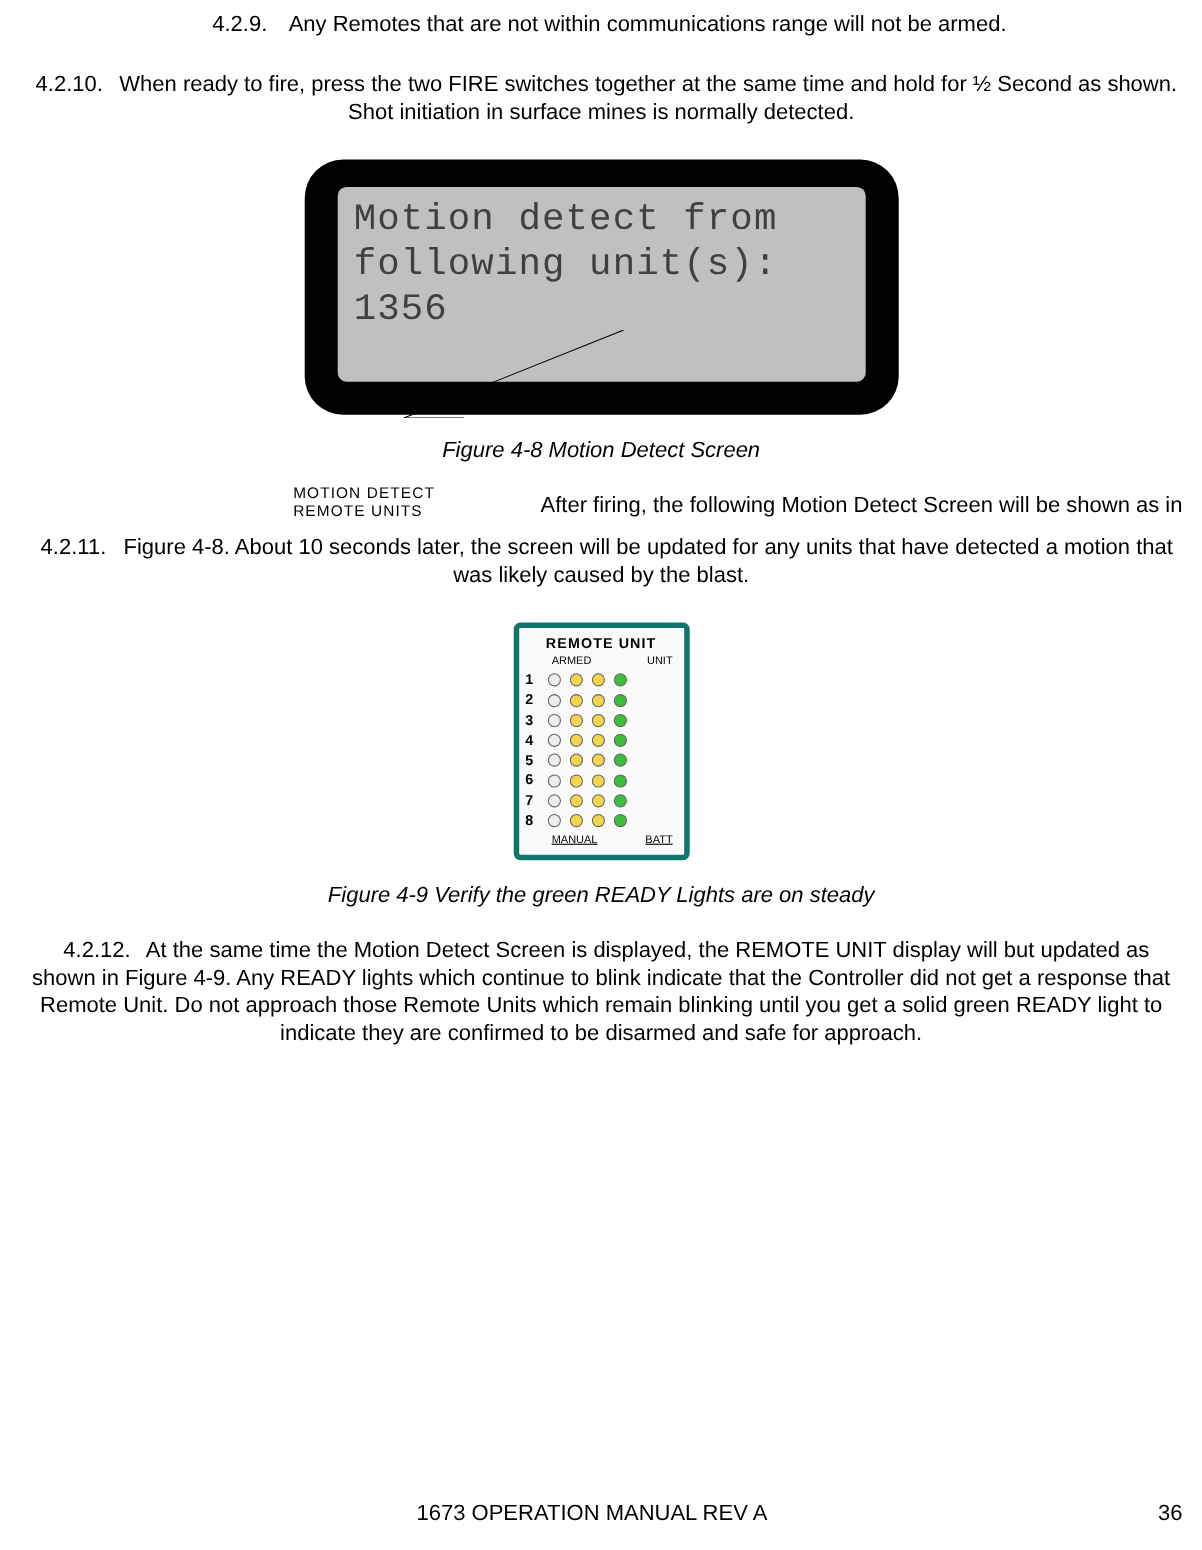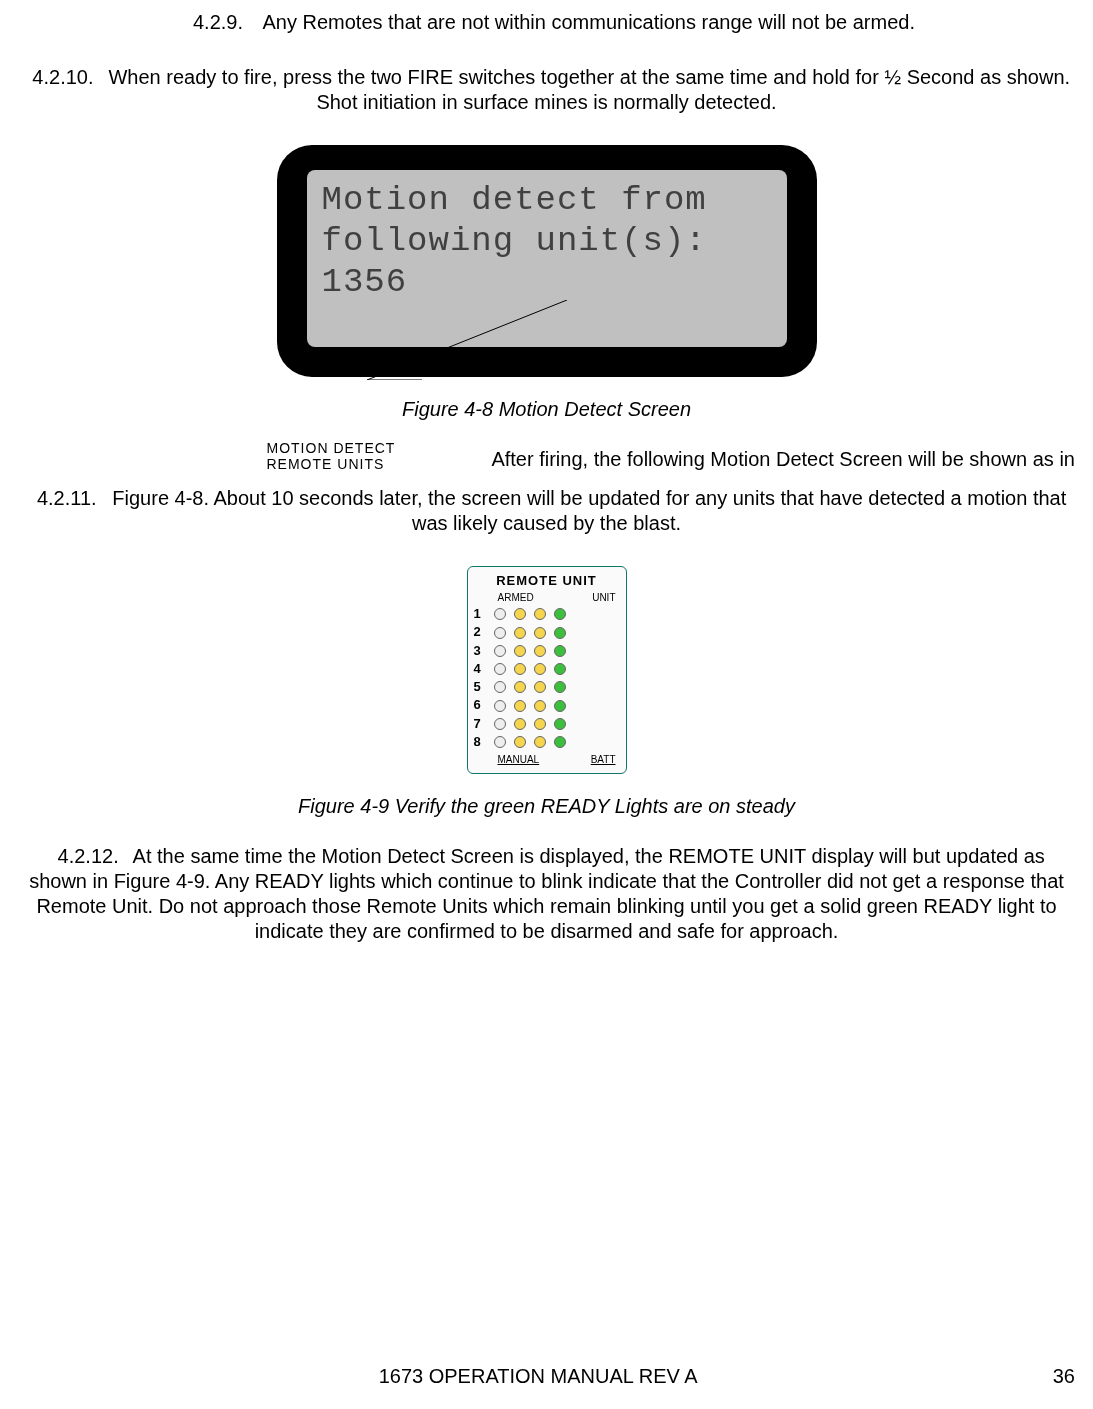--- a/index.html
+++ b/index.html
@@ -80,21 +80,21 @@
   .center-text {
     text-align: right;
     margin-bottom: 14px;
   }
   .remote-figure {
     margin: 25px auto 5px auto;
     width: 175px;
     text-align: center;
   }
   .remote-panel {
-    border: 1px solid #0f766e;
+    border: 5px solid #0f766e;
     border-radius: 6px;
     padding: 6px 6px 6px 6px;
     background: #fafafa;
     display: inline-block;
     width: 160px;
     box-sizing: border-box;
   }
   .remote-title {
     font-weight: bold;
     font-size: 13px;

